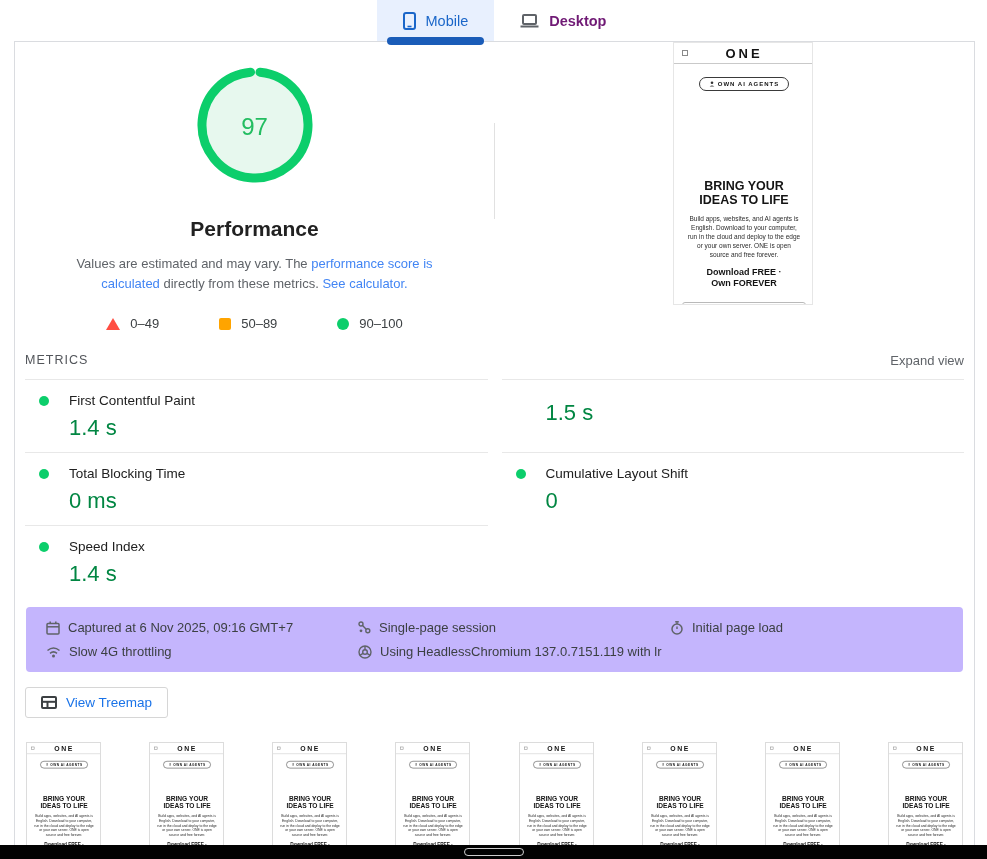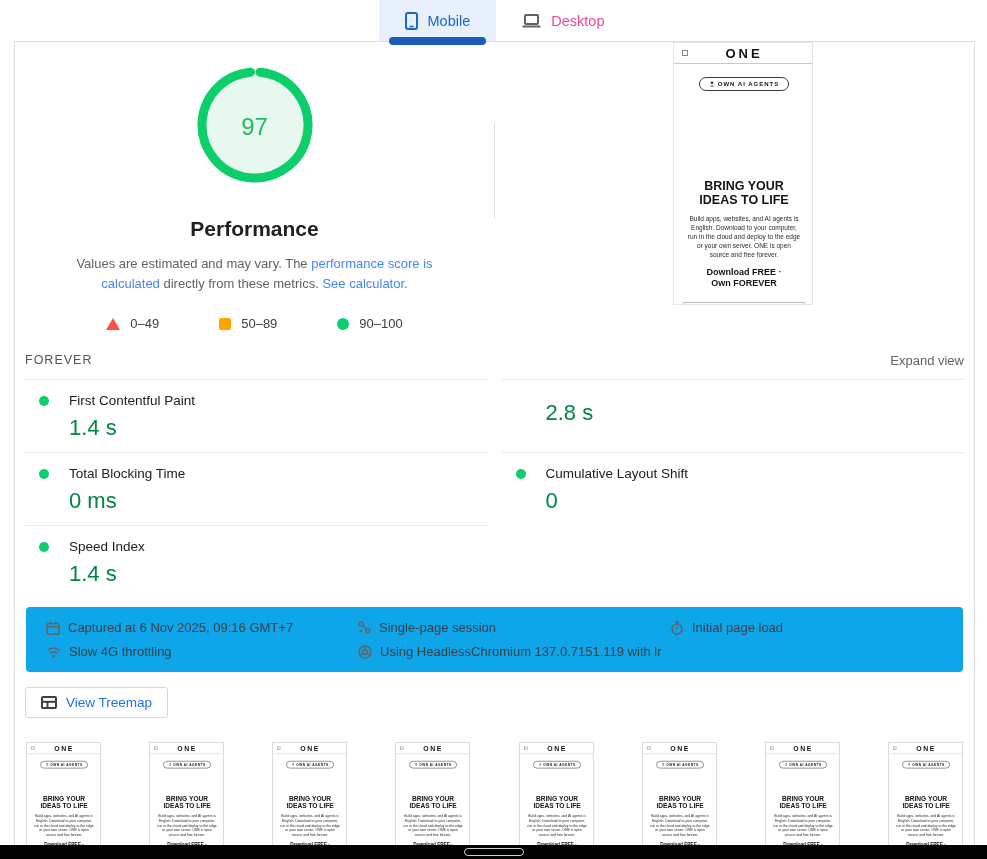--- a/index.html
+++ b/index.html
@@ -2,21 +2,21 @@
 <html><head>
 <meta charset="utf-8">
 <style>
   * { margin:0; padding:0; box-sizing:border-box; }
   html,body { width:987px; height:859px; background:#fff; overflow:hidden;
     font-family:"Liberation Sans", sans-serif; color:#212121; }
 
   
   .tabbar { height:41px; display:flex; justify-content:center; padding-left:22px; position:relative; z-index:3; }
   .tab { display:flex; align-items:center; gap:10px; padding:0 26px; height:41px;
-         font-size:14.5px; color:#ec4899; cursor:pointer; position:relative; }
+         font-size:14.5px; color:#701a75; cursor:pointer; position:relative;font-weight:bold; }
   .tab.selected { background:#e8f0fe; color:#1a66c9; font-weight:500; }
   .tab.selected .indicator { position:absolute; left:10px; right:10px; bottom:-4px; height:8px;
          border-radius:4px; background:#1a5cb8; }
   .tab svg { display:block; }
 
   
   .card { position:absolute; left:14px; right:12px; top:41px; bottom:0;
           border:1px solid #dadce0; border-bottom:none; background:#fff; overflow:hidden; }
 
   
@@ -61,21 +61,21 @@
   .expand-view { font-size:13px; color:#5f6368; cursor:pointer; }
   .metrics-grid { display:grid; grid-template-columns:1fr 1fr; column-gap:14px; padding:0 10px; margin-top:8px; }
   .metric { border-top:1px solid #e8e8e8; padding:13px 0 10px 14px; height:73px; }
   .metric-row { display:flex; align-items:center; gap:20px; }
   .metric-dot { width:10px; height:10px; border-radius:50%; background:#0cce6b; flex:none; }
   .metric-name { font-size:13.5px; color:#212121; }
   .metric-value { margin:7px 0 0 30px; font-size:22px; color:#018642; }
   .metric.empty { border-top:none; }
 
   
-  .meta-box { margin:9px 11px 0; background:#0ea5e9; border-radius:4px; padding:13px 16px 13px 20px;
+  .meta-box { margin:9px 11px 0; background:#c4b5fd; border-radius:4px; padding:13px 16px 13px 20px;
               display:grid; grid-template-columns:312px 312px auto; row-gap:9px; font-size:13px; color:#3c4043; }
   .meta-item { display:flex; align-items:center; gap:8px; white-space:nowrap; overflow:hidden; }
   .meta-item svg { flex:none; }
   .meta-item.u span { text-decoration:underline dotted 1px; text-underline-offset:3px; cursor:pointer; }
 
   
   .treemap-btn { display:inline-flex; align-items:center; gap:9px; margin:15px 0 0 10px;
                  padding:7px 15px; background:#fff; border:1px solid #d6d6d6; border-radius:3px;
                  font-size:13.5px; color:#1a73e8; cursor:pointer; }
 
@@ -164,34 +164,34 @@
         <div class="mini-cta">Download FREE · Own FOREVER</div>
         <div class="mini-box">
           
         </div>
       </div>
     </div>
   </div>
 
   
   <div class="metrics-head">
-    <span class="metrics-label">FOREVER</span>
+    <span class="metrics-label">METRICS</span>
     <span class="expand-view">Expand view</span>
   </div>
 
   <div class="metrics-grid">
     <div class="metric">
       <div class="metric-row">
         <span class="metric-dot"></span>
         <span class="metric-name">First Contentful Paint</span>
       </div>
       <div class="metric-value">1.4 s</div>
     </div>
     <div class="metric">
-      <div class="metric-value">2.8 s</div>
+      <div class="metric-value">1.5 s</div>
     </div>
     <div class="metric">
       <div class="metric-row">
         <span class="metric-dot"></span>
         <span class="metric-name">Total Blocking Time</span>
       </div>
       <div class="metric-value">0 ms</div>
     </div>
     <div class="metric">
       <div class="metric-row">

